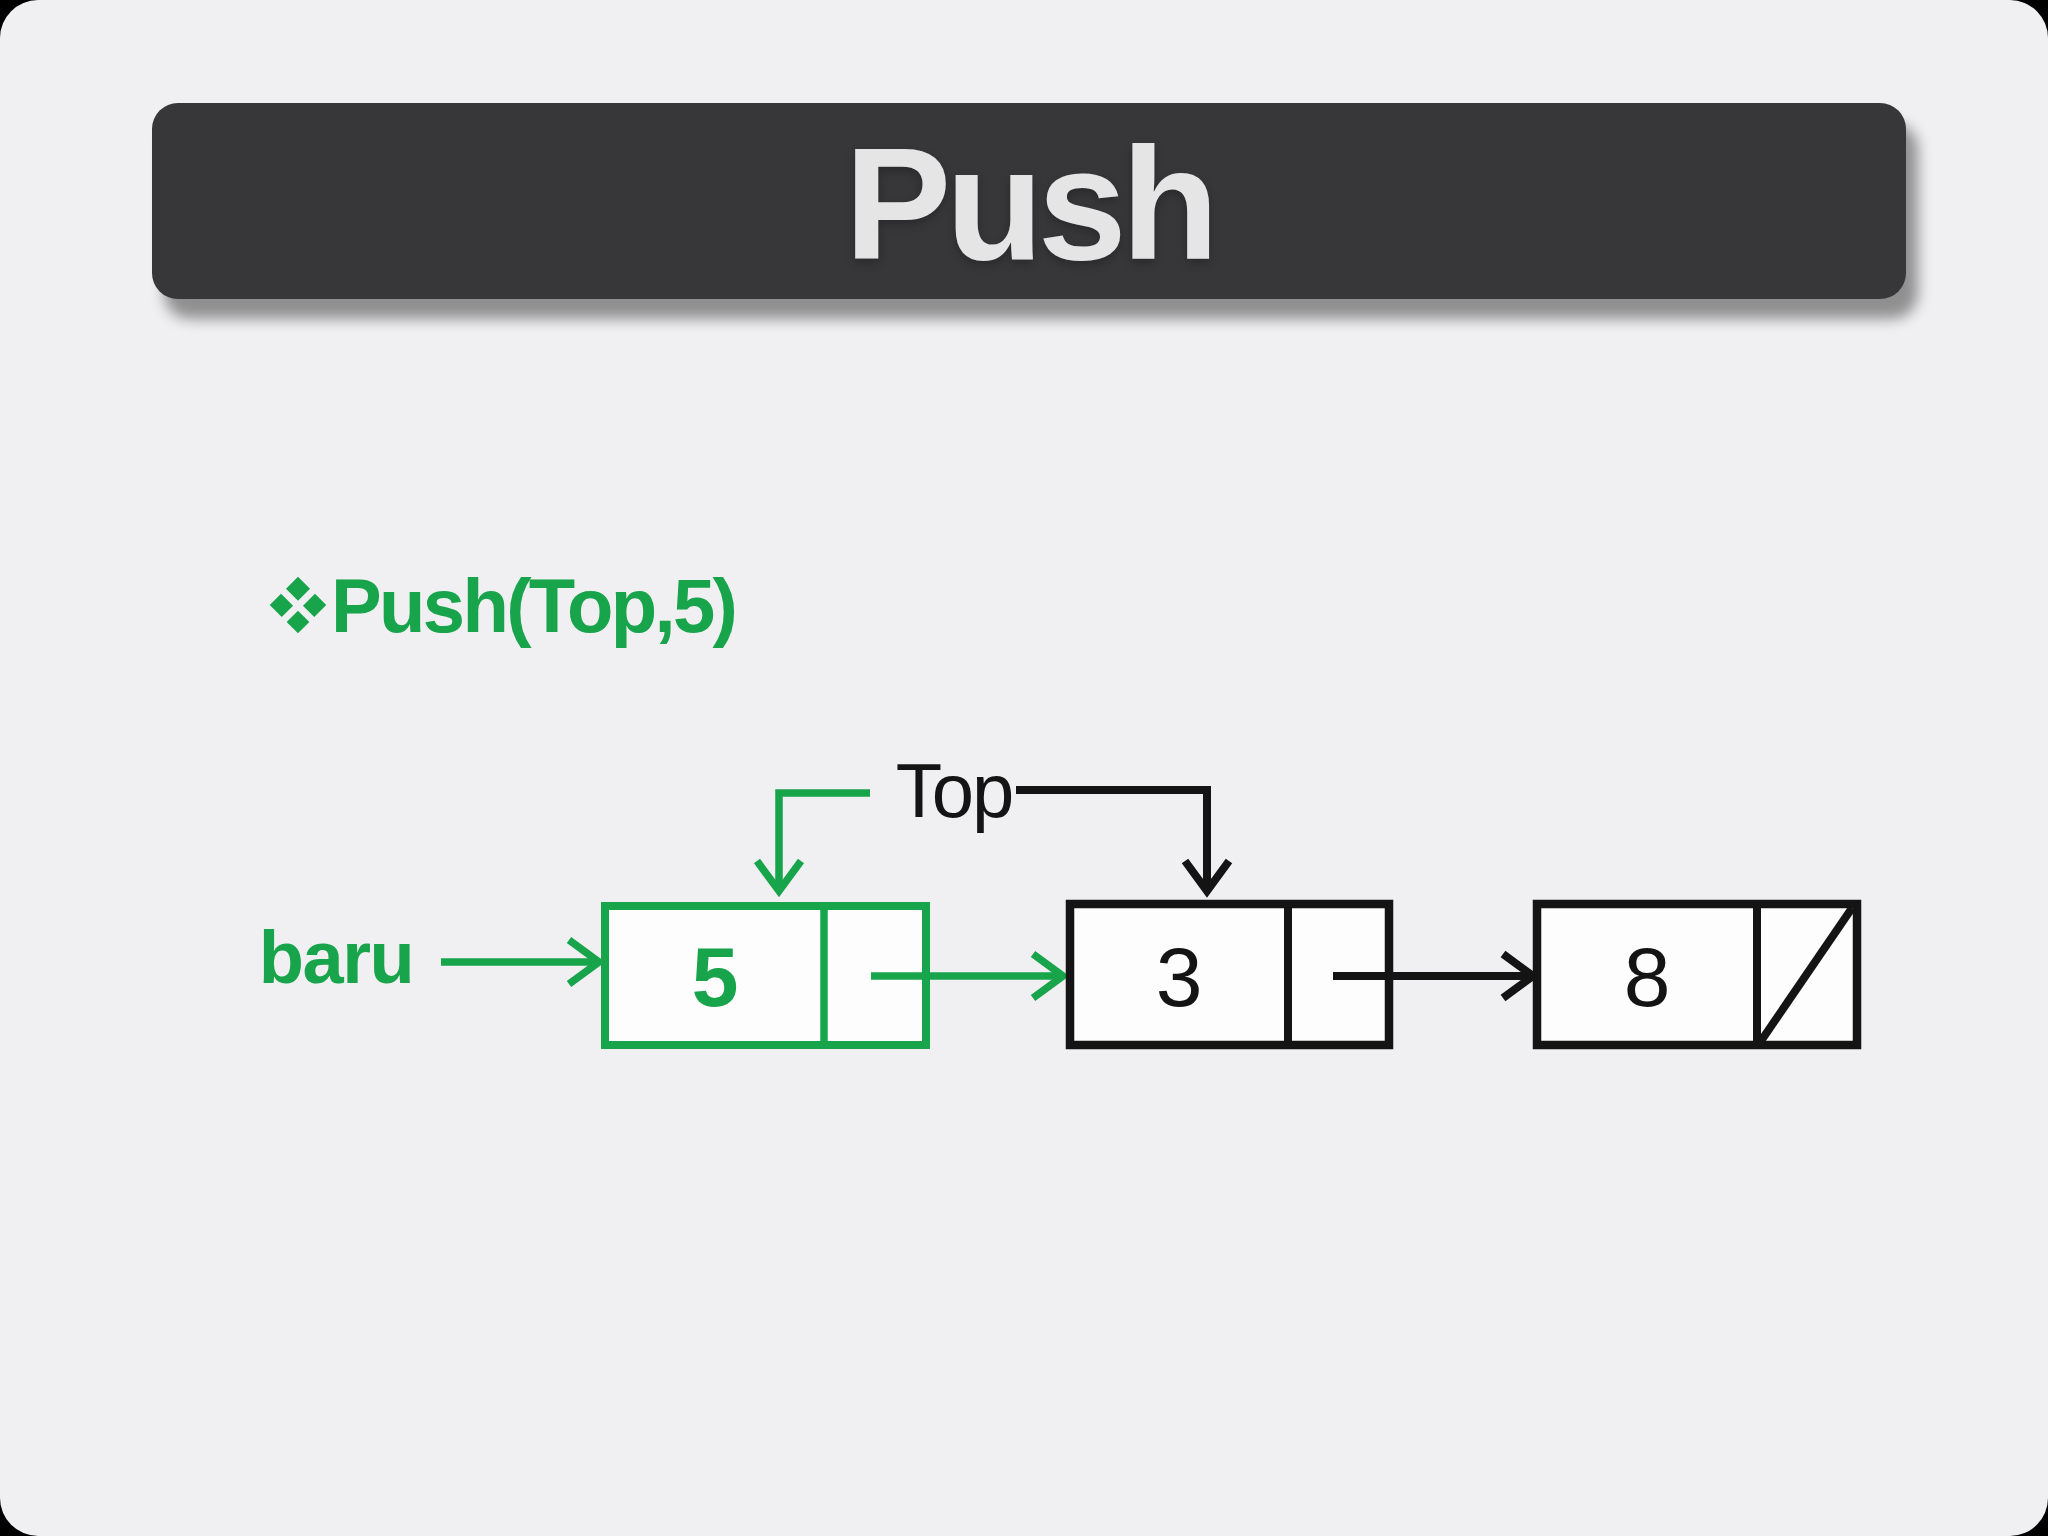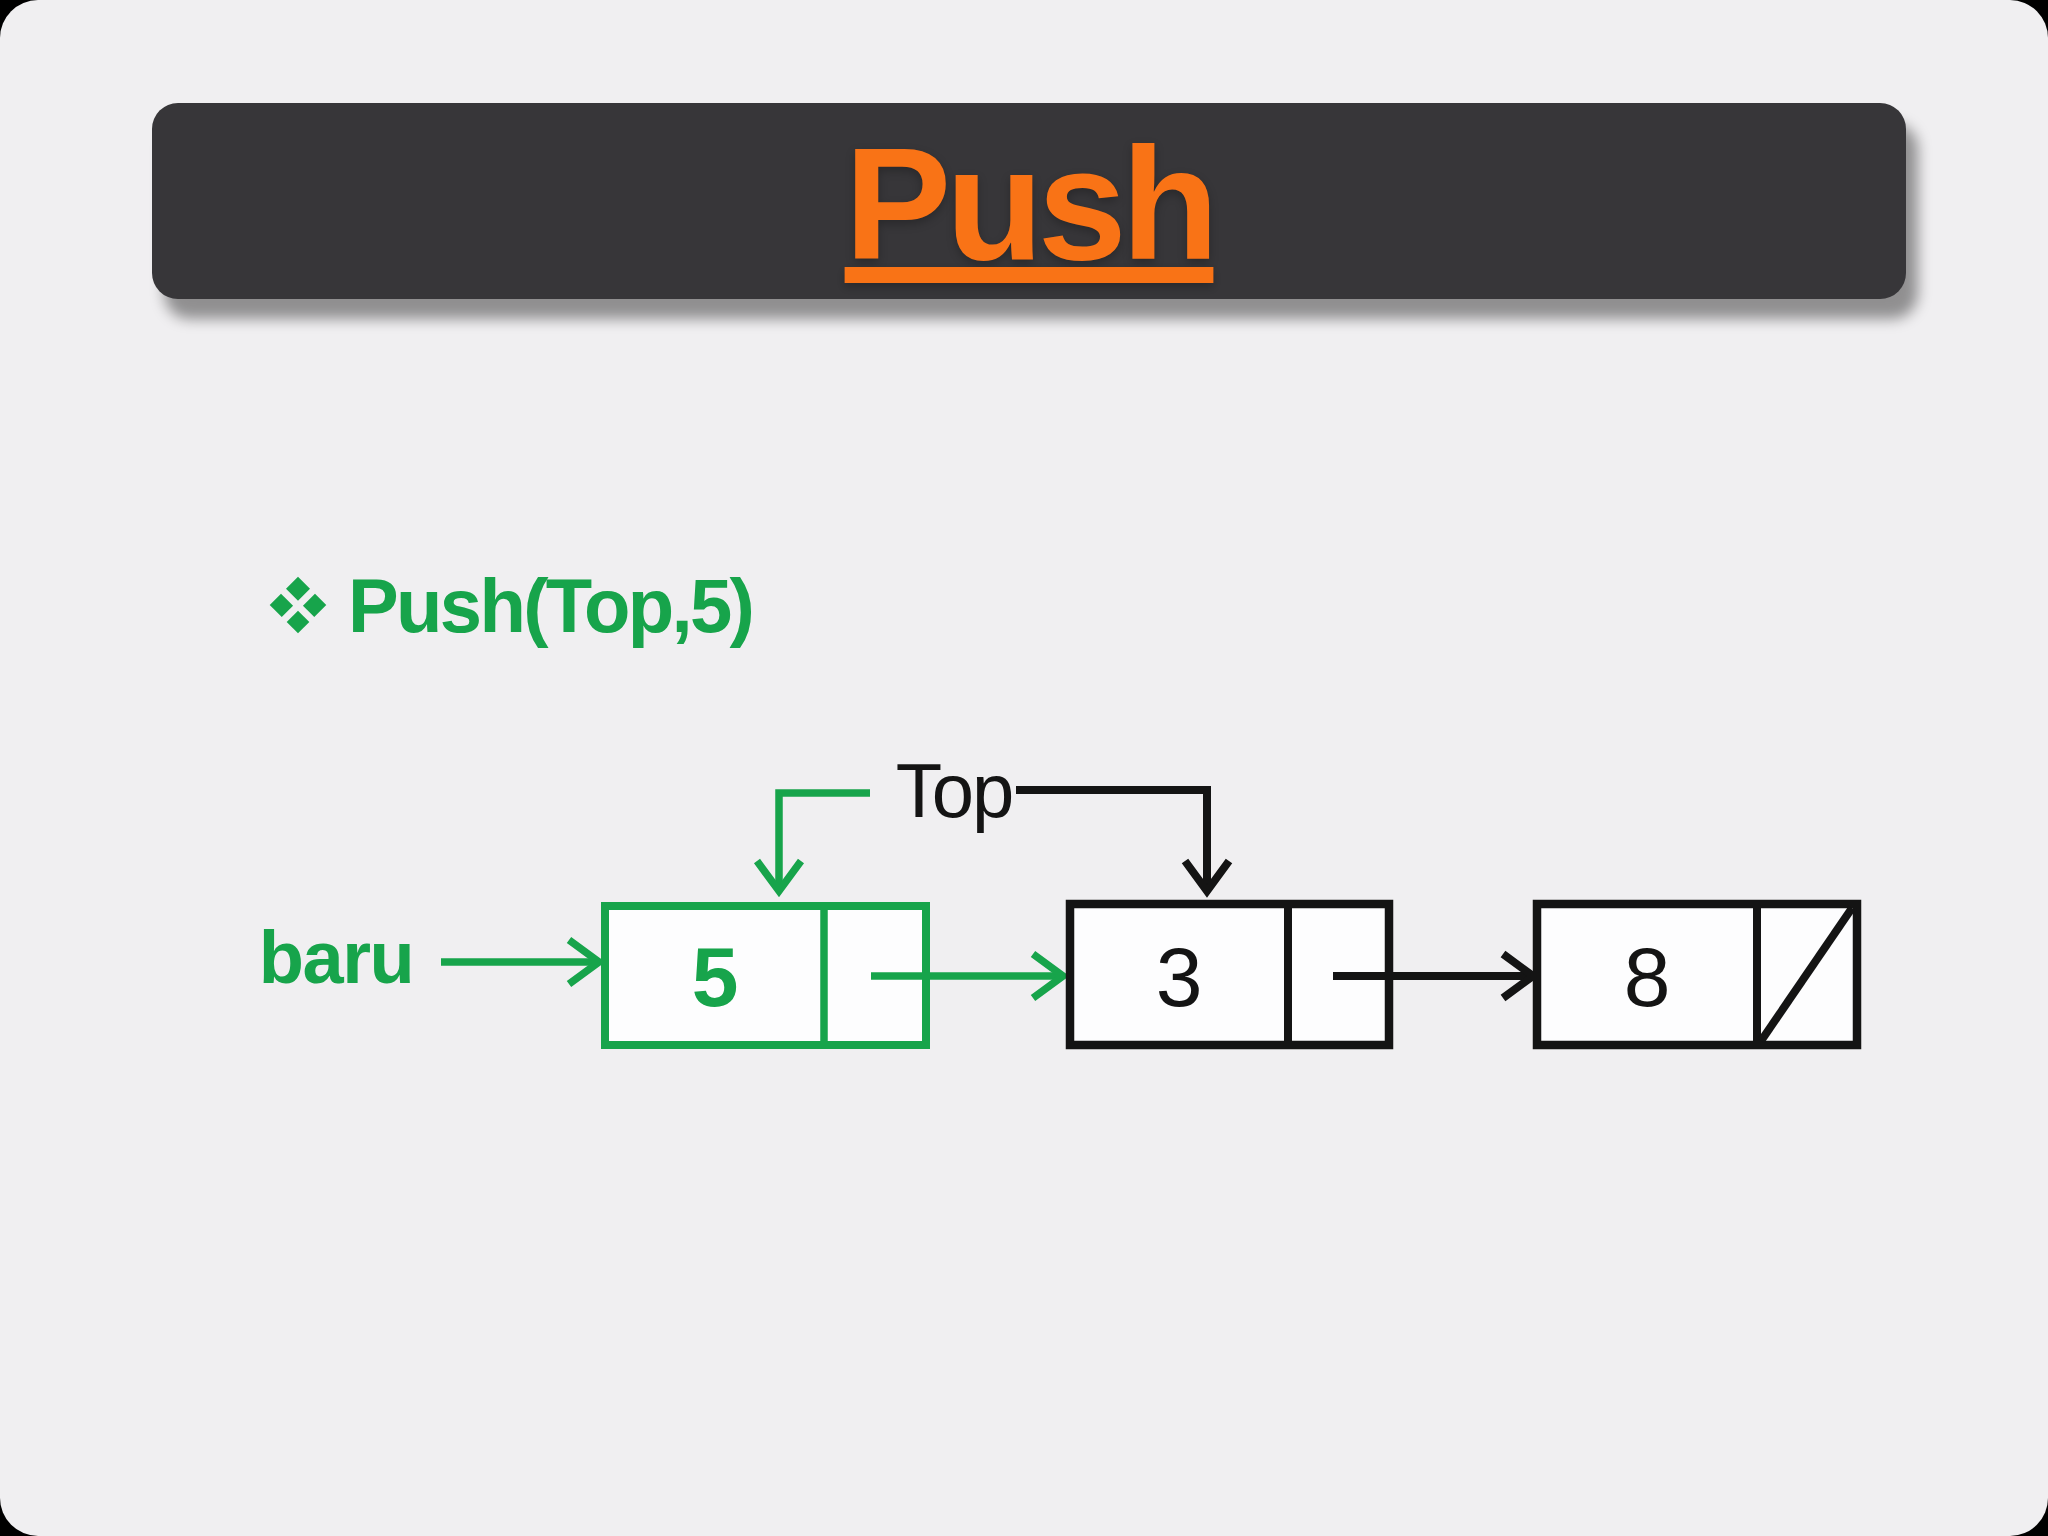--- a/index.html
+++ b/index.html
@@ -8,27 +8,27 @@
     position:absolute;inset:0;background:#f0eff1;border-radius:38px;overflow:hidden;
   }
   
   .title-bar{
     position:absolute;left:152px;top:103px;width:1754px;height:196px;
     background:#373639;border-radius:26px;
     box-shadow:12px 20px 14px rgba(0,0,0,0.40);
     display:flex;align-items:center;justify-content:center;
   }
   .title-text{
-    color:#f97316;font-size:160px;font-weight:bold;letter-spacing:-0.035em;
-    padding-top:6px;text-shadow:0 4px 10px rgba(0,0,0,0.25);text-decoration:underline;
+    color:#e5e5e5;font-size:160px;font-weight:bold;letter-spacing:-0.035em;
+    padding-top:6px;text-shadow:0 4px 10px rgba(0,0,0,0.25);
   }
   
   .bullet-row{
     position:absolute;left:278px;top:570px;height:70px;
-    display:flex;align-items:center;gap:30px;
+    display:flex;align-items:center;gap:13px;
   }
   .diamond-bullet{
     width:40px;height:40px;transform:rotate(45deg);
     display:grid;grid-template-columns:1fr 1fr;grid-template-rows:1fr 1fr;gap:7px;
     flex:0 0 auto;
   }
   .diamond-bullet i{background:#17a44b;display:block;}
   .bullet-text{
     color:#17a44b;font-size:76px;font-weight:bold;letter-spacing:-0.035em;white-space:nowrap;
   }

